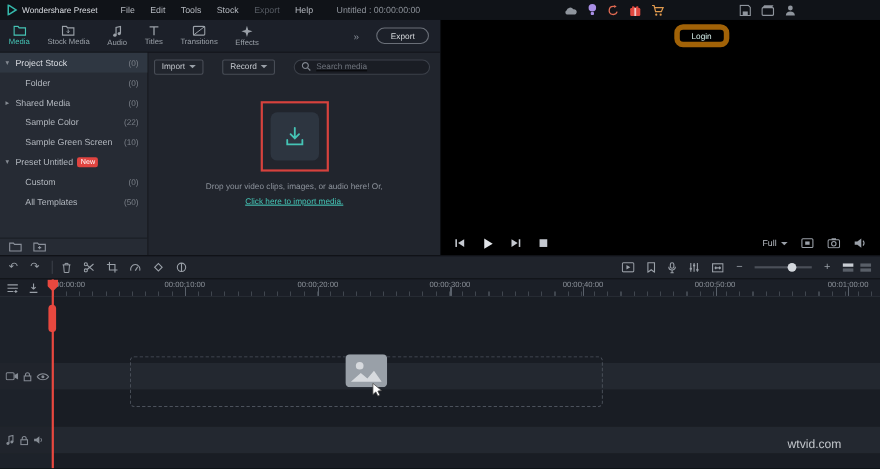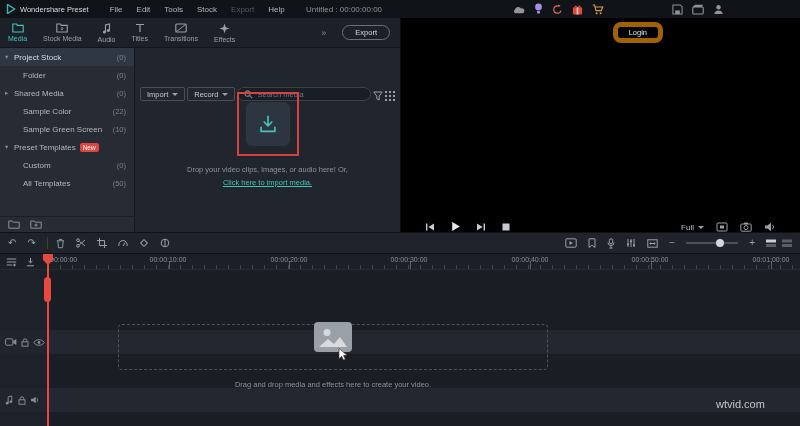--- a/index.html
+++ b/index.html
@@ -50,27 +50,27 @@
   .side-item.child { padding-left:23px; }
   .cnt { margin-left:auto; color:#7b8089; font-size:7.5px; }
   .badge { background:#e04440; color:#fff; font-size:6.5px; line-height:9px;
     padding:0 3px; border-radius:2px; margin-left:4px; }
   .side-foot { position:absolute; bottom:0; left:0; width:100%; height:16px;
     border-top:1px solid #1a1e24; display:flex; align-items:center; gap:10px; padding-left:8px; }
 
   
   .media-panel { position:absolute; top:48px; left:135px; width:265px; height:184px; background:#21252d; }
   .mp-toolbar { position:absolute; top:5px; left:5px; right:5px; height:15px;
-    display:flex; align-items:flex-end; gap:2px;margin-top:33px; }
+    display:flex; align-items:center; gap:17px; }
   .dropbtn { display:flex; align-items:center; gap:4px; border:1px solid #484d56;
     border-radius:2px; padding:1px 6px; font-size:7.5px; color:#c4c8ce; height:14px; cursor:pointer; }
   .caret { width:0; height:0; border-left:3px solid transparent; border-right:3px solid transparent;
     border-top:3px solid #9aa0a8; }
   .searchbox { flex:1; display:flex; align-items:center; gap:4px; background:#1a1d24;
-    border:1px solid #3c414a; border-radius:8px; height:14px; padding:0 6px; }
+    border:1px solid #3c414a; border-radius:8px; height:14px; padding:0 6px;text-decoration:underline; }
   .search-input { flex:1; min-width:0; background:transparent; border:none; outline:none;
     color:#c8ccd2; font-size:7.5px; font-family:inherit; }
   .search-input::placeholder { color:#6f747d; }
   .highlight-box { position:absolute; left:50%; top:44px; transform:translateX(-50%);
     width:62px; height:64px; border:2px solid #d6423d; display:flex; align-items:center; justify-content:center; }
   .import-tile { width:44px; height:44px; background:#2d3540; border-radius:6px;
     display:flex; align-items:center; justify-content:center; cursor:pointer; }
   .drop-text { position:absolute; top:117px; left:0; width:100%; text-align:center;
     font-size:7.5px; color:#8d939c; }
   .drop-link { position:absolute; top:130px; left:0; width:100%; text-align:center;
@@ -84,21 +84,21 @@
   .seekbar { width:232px; height:2px; background:#3d424a; position:relative; cursor:pointer; }
   .seek-handle { position:absolute; left:0; top:-2.5px; width:7px; height:7px;
     border-radius:50%; background:#cfd3d9; }
   .brace { color:#85898f; font-size:9px; margin-left:10px; cursor:pointer; }
   .brace.in::before { content:"{"; } .brace.out::before { content:"}"; }
   .brace.out { margin-left:3px; }
   .tc { margin-left:auto; font-size:8px; white-space:nowrap; }
   .tc-cur { color:#d5d9de; }
   .tc-total { color:#787d85; border-left:1px solid #3c4148; margin-left:5px; padding-left:5px; }
   .pv-controls { position:absolute; bottom:0; left:0; width:100%; height:22px;
-    display:flex; align-items:flex-end; padding:0 24px; }
+    display:flex; align-items:center; padding:0 12px; }
   .pbtn { background:none; border:none; padding:0; margin-right:15px; cursor:pointer; }
   .pv-right { margin-left:auto; display:flex; align-items:center; gap:12px; }
   .quality { display:flex; align-items:center; gap:4px; color:#b9bec5; font-size:8px; cursor:pointer; }
 
   
   .tl-toolbar { position:absolute; top:232px; left:0; width:800px; height:22px;
     background:#1f232b; border-top:1px solid #0e1014; border-bottom:1px solid #0e1014;
     display:flex; align-items:center; padding:0 8px; }
   .tbtn { display:flex; align-items:center; margin-right:11px; cursor:pointer; }
   .glyphbtn { color:#9aa0a8; font-size:10px; line-height:10px; }
@@ -297,21 +297,21 @@
     <div class="side-item child">
       <span class="lbl">Sample Color</span>
       <span class="cnt">(22)</span>
     </div>
     <div class="side-item child">
       <span class="lbl">Sample Green Screen</span>
       <span class="cnt">(10)</span>
     </div>
     <div class="side-item">
       <span class="arrow exp"></span>
-      <span class="lbl">Preset Templates</span>
+      <span class="lbl">Preset Untitled</span>
       <span class="badge">New</span>
       <span class="cnt"></span>
     </div>
     <div class="side-item child">
       <span class="lbl">Custom</span>
       <span class="cnt">(0)</span>
     </div>
     <div class="side-item child">
       <span class="lbl">All Templates</span>
       <span class="cnt">(50)</span>
@@ -610,21 +610,20 @@
           <rect width="38" height="30" rx="4" fill="#99a0a8"></rect>
           <circle cx="13" cy="10.5" r="3.5" fill="#d7dade"></circle>
           <path d="M5 25l9-8 6 5 6-7 7 10z" fill="#d7dade"></path>
         </svg>
     </span>
     <span class="cursor">
       <svg width="11" height="13" viewBox="0 0 11 13">
           <path d="M1 .5v10.2l2.7-2.4 1.8 3.8 1.8-.9-1.8-3.7 3.4-.4z" fill="#fff" stroke="#444" stroke-width="0.7"></path>
         </svg>
     </span>
-    <div class="tl-hint">Drag and drop media and effects here to create your video.</div>
   </div>
 
   <div class="playhead-cap"></div>
   <div class="playhead-line"></div>
   <div class="playhead-pill"></div>
 
   <span class="watermark">wtvid.com</span>
 </div>
 
 </body></html>

